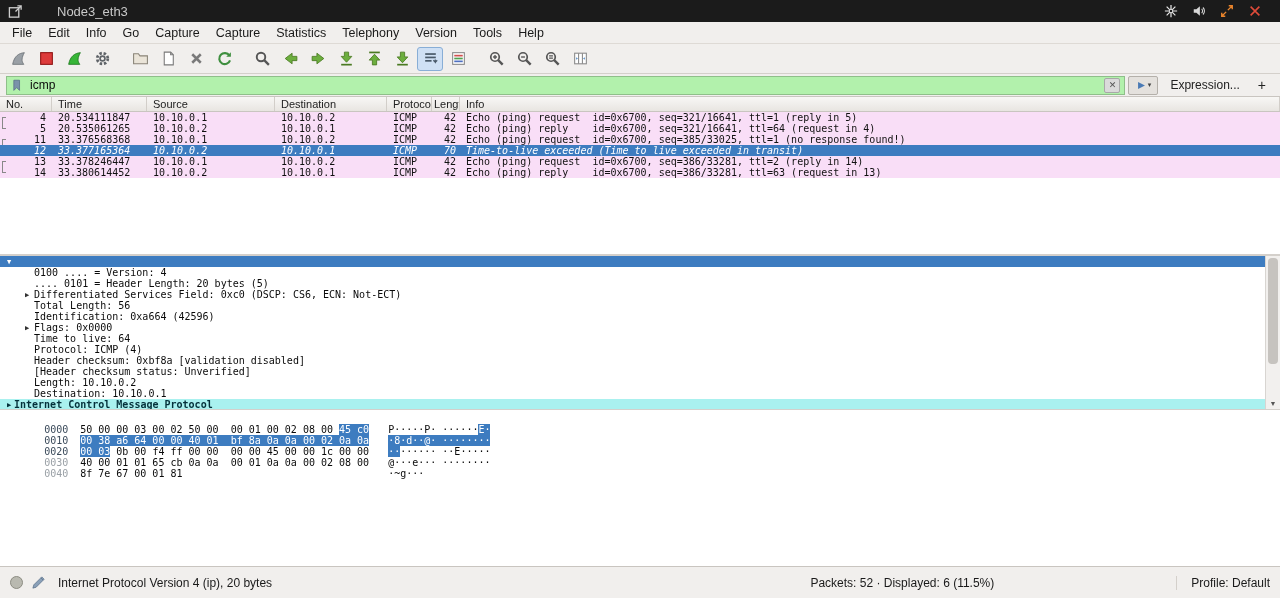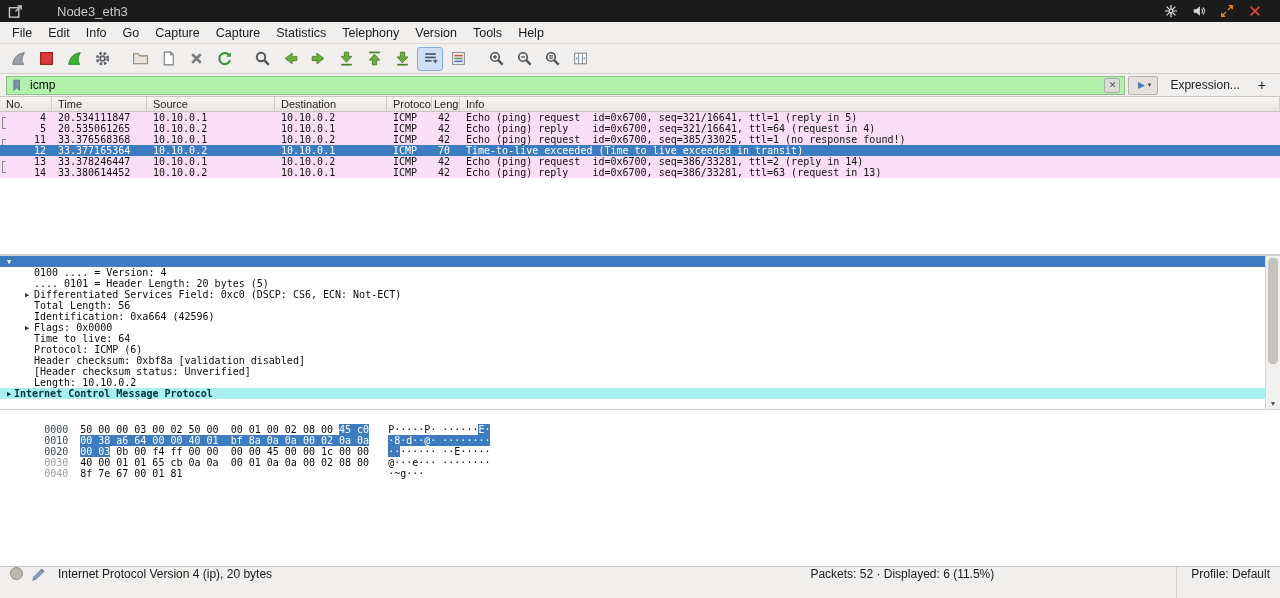--- a/index.html
+++ b/index.html
@@ -40,24 +40,24 @@
   .pheader{position:absolute;left:0;top:97px;width:1280px;height:15px;background:linear-gradient(#f8f7f5,#e8e5e1);border-bottom:1px solid #c9c5c0;display:flex;font-size:11px;color:#222;justify-content:flex-end;}
   .pheader .col{border-right:1px solid #d2cec9;display:flex;align-items:center;padding-left:6px;overflow:hidden;white-space:nowrap;}
   .plist{position:absolute;left:0;top:112px;width:1280px;height:142px;background:#fff;font-family:"DejaVu Sans Mono",monospace;font-size:10px;}
   .prow{display:flex;height:11px;line-height:11px;}
   .prow .col{overflow:hidden;white-space:pre;padding-left:6px;}
   .c-no{width:45px;text-align:right;padding-right:6px;padding-left:0;}
   .c-time{width:95px;}
   .c-src{width:128px;}
   .c-dst{width:112px;}
   .c-proto{width:45px;}
-  .c-len{width:28px;text-align:left;padding-right:4px;padding-left:0;}
+  .c-len{width:28px;text-align:right;padding-right:4px;padding-left:0;}
   .c-info{flex:1;}
   .prow.pink{background:#f9def7;color:#111;}
-  .prow.sel{background:#3d7cc0;color:#fff;}
+  .prow.sel{background:#3d7cc0;color:#fff;font-style:italic;}
   .gut{width:7px;flex:0 0 7px;position:relative;}
   .gut i{position:absolute;left:2px;width:4px;height:6px;display:block;}
   .gut.gtop i{top:5px;border-left:1px solid #888;border-top:1px solid #888;}
   .gut.gbot i{top:0;border-left:1px solid #888;border-bottom:1px solid #888;}
 
   .splitter{position:absolute;left:0;width:1280px;height:2px;background:#d4d0cb;}
 
   
   .details{position:absolute;left:0;top:256px;width:1280px;height:154px;background:#fff;font-family:"DejaVu Sans Mono",monospace;font-size:10px;padding-right:15px;}
   .droot{height:11px;line-height:11px;background:#3d7cc0;color:#fff;display:flex;white-space:pre;}
@@ -76,21 +76,21 @@
   
   .hexpane{position:absolute;left:0;top:410px;width:1280px;height:156px;background:#fff;font-family:"DejaVu Sans Mono",monospace;font-size:10px;padding:3px 16px 0 8px;}
   .hrow{height:11px;line-height:11px;white-space:pre;}
   .hoff{display:inline-block;width:30px;color:#9aa0a6;}
   .hrow.hsel .hoff{color:#3a4a5a;}
   .hbytes{display:inline-block;margin-left:6px;width:292px;color:#0a0a0a;}
   .hascii{display:inline-block;margin-left:16px;color:#0a0a0a;}
   .hl{background:#3d7cc0;color:#fff;}
 
   
-  .statusbar{position:absolute;left:0;top:566px;width:1280px;height:32px;background:#f1efed;border-top:1px solid #c9c5c0;display:flex;padding:0 10px;font-size:12px;color:#1a1a1a;}
+  .statusbar{position:absolute;left:0;top:566px;width:1280px;height:32px;background:#f1efed;border-top:1px solid #c9c5c0;display:flex;align-items:center;padding:0 10px;font-size:12px;color:#1a1a1a;}
   .sb-led{width:13px;height:13px;border-radius:50%;background:#b9b9b0;border:1px solid #8c8c82;margin-right:8px;}
   .sb-pencil{width:15px;height:15px;margin-right:12px;}
   .sb-field{white-space:nowrap;}
   .sb-spacer{flex:1;}
   .sb-packets{white-space:nowrap;}
   .sb-gap{width:182px;}
   .sb-profile{white-space:nowrap;padding-left:14px;border-left:1px solid #d4d0cb;}
 </style>
 </head>
 <body>
@@ -395,33 +395,37 @@
     <div class="dline">
         <span class="dexp">▶</span>
         <span class="dtext">Flags: 0x0000</span>
       </div>
     <div class="dline">
         <span class="dexp"></span>
         <span class="dtext">Time to live: 64</span>
       </div>
     <div class="dline">
         <span class="dexp"></span>
-        <span class="dtext">Protocol: ICMP (6)</span>
+        <span class="dtext">Protocol: ICMP (4)</span>
       </div>
     <div class="dline">
         <span class="dexp"></span>
         <span class="dtext">Header checksum: 0xbf8a [validation disabled]</span>
       </div>
     <div class="dline">
         <span class="dexp"></span>
         <span class="dtext">[Header checksum status: Unverified]</span>
       </div>
     <div class="dline">
         <span class="dexp"></span>
         <span class="dtext">Length: 10.10.0.2</span>
+      </div>
+    <div class="dline">
+        <span class="dexp"></span>
+        <span class="dtext">Destination: 10.10.0.1</span>
       </div>
     <div class="dnext">
       <span class="dexp">▶</span>
       <span class="dtext">Internet Control Message Protocol</span>
     </div>
   </div>
 
   <div class="dscroll">
     <div class="dthumb"></div>
     <div class="dsb-down">▼</div>

